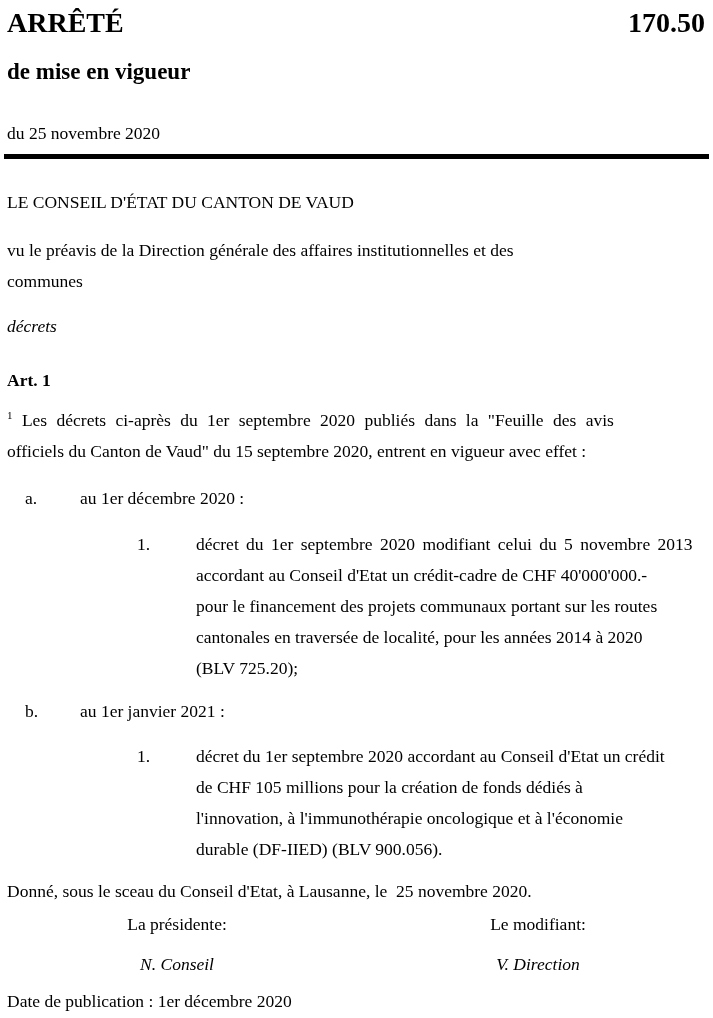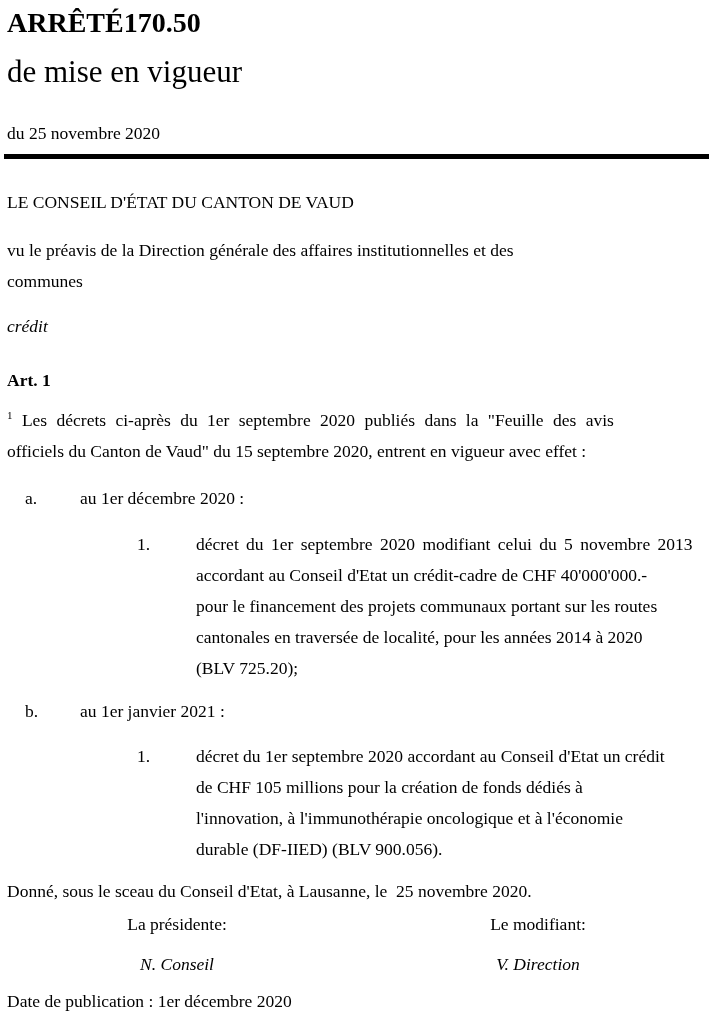--- a/index.html
+++ b/index.html
@@ -15,31 +15,32 @@
     padding: 6px 8px 0 7px;
     background: #ffffff;
     color: #000000;
     font-family: "Liberation Serif", "DejaVu Serif", serif;
     font-size: 17.5px;
     line-height: 31px;
     overflow: hidden;
   }
   .doc-header {
     display: flex;
+    justify-content: space-between;
     align-items: baseline;
   }
   .doc-title, .doc-number {
     font-size: 28px;
     font-weight: bold;
     line-height: 34px;
   }
   .doc-subtitle {
     margin-top: 18px;
-    font-size: 31px;
-    font-weight: normal;
+    font-size: 23px;
+    font-weight: bold;
     line-height: 28px;
   }
   .doc-date {
     margin-top: 36px;
     line-height: 22px;
   }
   .rule {
     height: 5px;
     background: #000000;
     margin-top: 10px;
@@ -102,21 +103,21 @@
 
   <div class="doc-date">du 25 novembre 2020</div>
 
   <div class="rule"></div>
 
   <p class="authority">LE CONSEIL D'ÉTAT DU CANTON DE VAUD</p>
 
   <p class="preamble">vu le préavis de la Direction générale des affaires institutionnelles et des
 communes</p>
 
-  <p class="decree-word">crédit</p>
+  <p class="decree-word">décrets</p>
 
   <p class="art-heading">Art. 1</p>
 
   <p class="intro"><sup class="par-num">1</sup> <span class="intro-text">Les décrets ci-après du 1er septembre 2020 publiés dans la "Feuille des avis
 officiels du Canton de Vaud" du 15 septembre 2020, entrent en vigueur avec effet :</span></p>
 
   <div class="item-row item-a">
     <span class="item-marker">a.</span>
     <span class="item-label">au 1er décembre 2020 :</span>
   </div>

